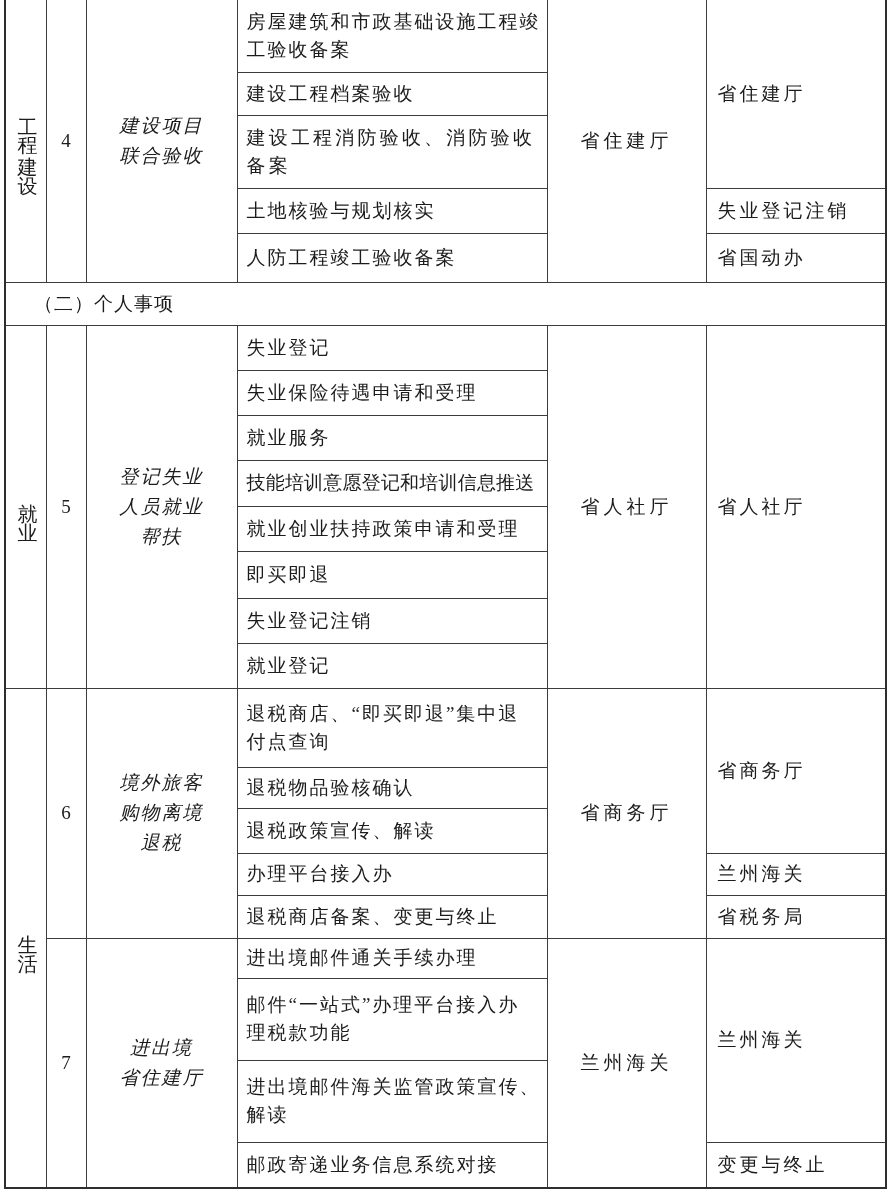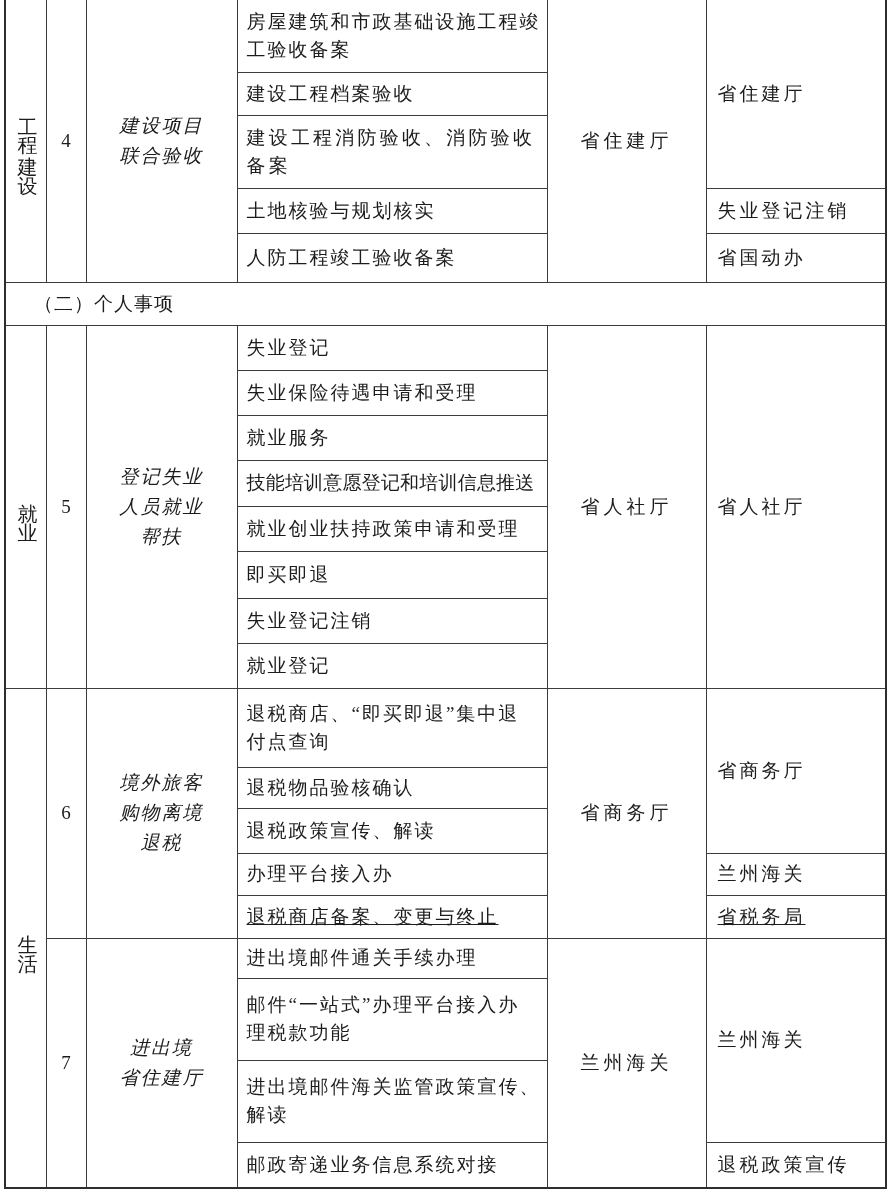--- a/index.html
+++ b/index.html
@@ -188,21 +188,21 @@
     <tr style="height:41px;">
       <td class="item">退税物品验核确认</td>
     </tr>
     <tr style="height:45px;">
       <td class="item">退税政策宣传、解读</td>
     </tr>
     <tr style="height:42px;">
       <td class="item">办理平台接入办</td>
       <td class="resp">兰州海关</td>
     </tr>
-    <tr style="height:43px;text-decoration:underline;">
+    <tr style="height:43px;">
       <td class="item">退税商店备案、变更与终止</td>
       <td class="resp">省税务局</td>
     </tr>
 
     <tr style="height:40px;">
       <td class="num" rowspan="4">7</td>
       <td class="name" rowspan="4">进出境
 省住建厅</td>
       <td class="item">进出境邮件通关手续办理</td>
       <td class="dept" rowspan="4">兰州海关</td>
@@ -211,17 +211,17 @@
     <tr style="height:82px;">
       <td class="item">邮件“一站式”办理平台接入办
 理税款功能</td>
     </tr>
     <tr style="height:82px;">
       <td class="item">进出境邮件海关监管政策宣传、
 解读</td>
     </tr>
     <tr style="height:46px;">
       <td class="item">邮政寄递业务信息系统对接</td>
-      <td class="resp">退税政策宣传</td>
+      <td class="resp">变更与终止</td>
     </tr>
   </tbody>
     </table>
 </div>
 
 </body></html>

